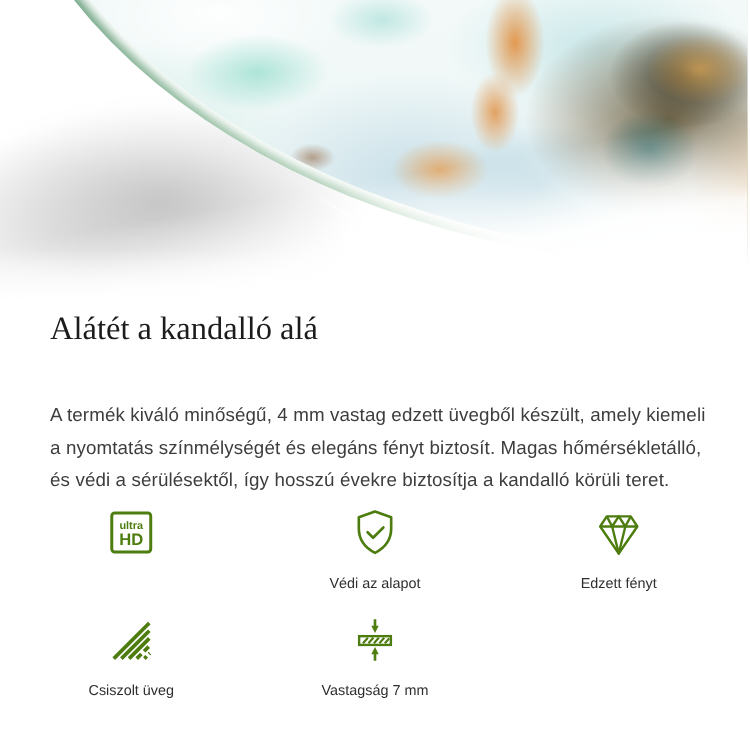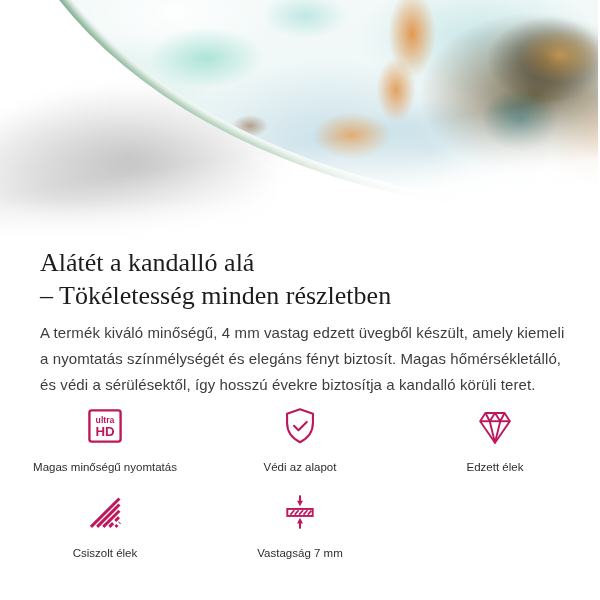--- a/index.html
+++ b/index.html
@@ -55,21 +55,21 @@
   .heading{position:absolute;left:40px;top:229px;color:#1c1c1e;
     font-family:"Liberation Serif","DejaVu Serif",serif;font-size:26px;line-height:33px;font-weight:400;}
   .heading span{display:block;}
   .paragraph{position:absolute;left:40px;top:305px;width:537px;color:#3d3d3f;
     font-size:15px;line-height:26px;letter-spacing:.1px;}
 
   
   .features{position:absolute;left:40px;top:399px;width:520px;display:grid;
     grid-template-columns:130px 260px 130px;row-gap:12px;}
   .feature{display:flex;flex-direction:column;align-items:center;}
-  .feature .icon-box{height:54px;display:flex;align-items:center;justify-content:flex-end;color:#be185d;}
+  .feature .icon-box{height:54px;display:flex;align-items:center;justify-content:flex-end;color:#4d7c0f;}
   .feature .label{margin-top:8px;font-size:11.5px;color:#2e2e30;white-space:nowrap;}
   .icon-box svg{display:block;}
 </style>
 </head>
 <body>
 
 <div class="page">
 
   <div class="hero">
     <div class="glass-shadow"></div>
@@ -77,37 +77,35 @@
     <div class="glass-face">
       <div class="marble-art"></div>
     </div>
     <div class="edge-streak"></div>
     <div class="sparkle"></div>
     <div class="hero-fade"></div>
   </div>
 
   <h1 class="heading">
     <span>Alátét a kandalló alá</span>
-    <span>– Tökéletesség minden részletben</span>
   </h1>
 
   <p class="paragraph">A termék kiváló minőségű, 4 mm vastag edzett üvegből készült, amely kiemeli a nyomtatás színmélységét és elegáns fényt biztosít. Magas hőmérsékletálló, és védi a sérülésektől, így hosszú évekre biztosítja a kandalló körüli teret.</p>
 
   <div class="features">
 
 
     <div class="feature">
       <div class="icon-box">
         <svg width="44" height="44" viewBox="0 0 48 48" fill="none" stroke="currentColor">
           <rect x="7" y="7" width="34" height="34" rx="2.5" stroke-width="2.6"></rect>
           <text x="24" y="21" text-anchor="middle" fill="currentColor" stroke="none" style="font:600 9.5px 'Liberation Sans',sans-serif">ultra</text>
           <text x="24" y="35" text-anchor="middle" fill="currentColor" stroke="none" style="font:bold 14.5px 'Liberation Sans',sans-serif">HD</text>
         </svg>
       </div>
-      <div class="label">Magas minőségű nyomtatás</div>
     </div>
 
     <div class="feature">
       <div class="icon-box">
         <svg width="46" height="46" viewBox="0 0 48 48" fill="none" stroke="currentColor" stroke-width="2.2">
           <path d="M24 6.5 l13.5 4.8 v9.4 c0 9.6 -5.8 16.4 -13.5 20.3 c-7.7 -3.9 -13.5 -10.7 -13.5 -20.3 v-9.4 z" stroke-linejoin="round"></path>
           <path d="M17.8 23.8 l4.6 4.6 L31 19.8" stroke-linecap="round" stroke-linejoin="round"></path>
         </svg>
       </div>
       <div class="label">Védi az alapot</div>
@@ -115,34 +113,34 @@
 
     <div class="feature">
       <div class="icon-box">
         <svg width="46" height="46" viewBox="0 0 48 48" fill="none" stroke="currentColor" stroke-width="2" stroke-linejoin="round">
           <path d="M14 10.5 H34 L39.5 19 L24 41.5 L8.5 19 Z"></path>
           <path d="M8.5 19 H39.5"></path>
           <path d="M14 10.5 L18.5 19 L24 10.5 L29.5 19 L34 10.5"></path>
           <path d="M18.5 19 L24 41.5 L29.5 19"></path>
         </svg>
       </div>
-      <div class="label">Edzett élek</div>
+      <div class="label">Edzett fényt</div>
     </div>
 
     <div class="feature">
       <div class="icon-box">
         <svg width="42" height="42" viewBox="0 0 48 48" fill="none" stroke="currentColor" stroke-width="3.4">
           <path d="M8 41 L40.5 8.5"></path>
           <path d="M15 41 L40.5 15.5"></path>
           <path d="M22 41 L40.5 22.5"></path>
           <path d="M29 41 L40.5 29.5" stroke-dasharray="6 3.5"></path>
           <path d="M36 41 L41 36" stroke-dasharray="3 3"></path>
         </svg>
       </div>
-      <div class="label">Csiszolt élek</div>
+      <div class="label">Csiszolt üveg</div>
     </div>
 
     <div class="feature">
       <div class="icon-box">
         <svg width="42" height="42" viewBox="0 0 48 48" fill="none" stroke="currentColor">
           <rect x="9.5" y="20.5" width="29" height="8" stroke-width="2.2"></rect>
           <path d="M13 27 l4.5 -5 M18 27 l4.5 -5 M23 27 l4.5 -5 M28 27 l4.5 -5 M33 27 l4 -4.5" stroke-width="2"></path>
           <path d="M24 5 V12" stroke-width="2.4"></path>
           <polygon points="20.6,11 27.4,11 24,17.5" fill="currentColor" stroke="none"></polygon>
           <path d="M24 43 V36" stroke-width="2.4"></path>

